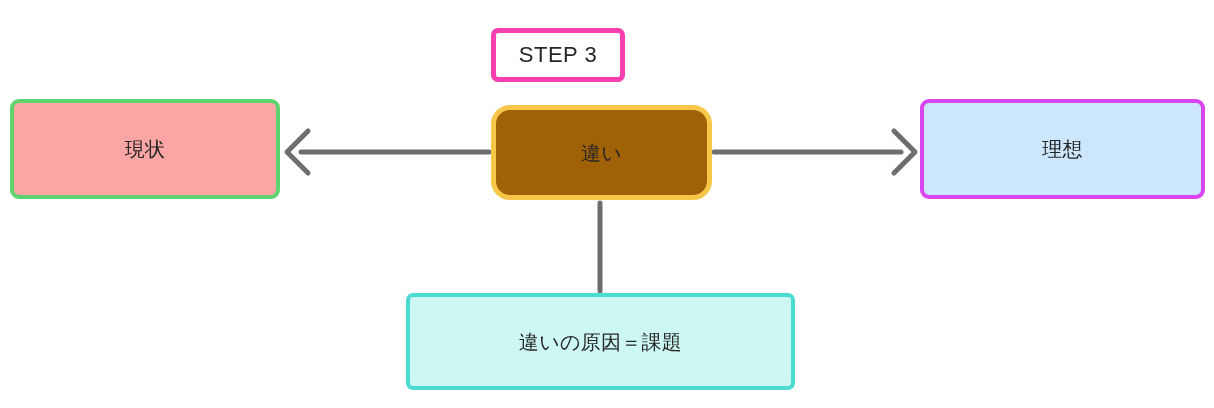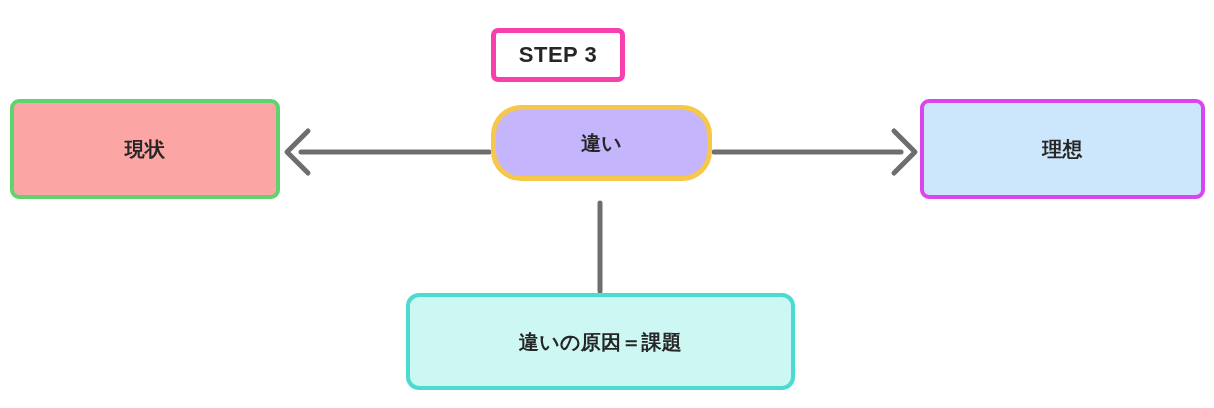--- a/index.html
+++ b/index.html
@@ -9,21 +9,20 @@
   }
   body {
     font-family: "Liberation Sans", "DejaVu Sans", sans-serif;
   }
   #canvas {
     position: relative;
     width: 1214px;
     height: 408px;
     background: #ffffff;
     overflow: hidden;
-    font-weight: bold;
   }
   .node {
     position: absolute;
     box-sizing: border-box;
     display: flex;
     align-items: center;
     justify-content: center;
     text-align: center;
     color: #262626;
     font-size: 20px;
@@ -41,24 +40,24 @@
     border: 4px solid #5FD46E;
     background: #fca5a5;
     border-radius: 9px;
   }
 
   
   #node-difference {
     left: 491px;
     top: 105px;
     width: 221px;
-    height: 76px;
+    height: 95px;
     border: 5px solid #F7C74A;
-    background: #c4b5fd;
-    border-radius: 30px;
+    background: #a16207;
+    border-radius: 19px;
   }
 
   
   #node-ideal {
     left: 920px;
     top: 99px;
     width: 285px;
     height: 100px;
     border: 4px solid #d946ef;
     background: #CCE6FC;
@@ -66,21 +65,21 @@
   }
 
   
   #node-cause {
     left: 406px;
     top: 293px;
     width: 389px;
     height: 97px;
     border: 4px solid #4CDBD0;
     background: #CCF7F2;
-    border-radius: 13px;
+    border-radius: 7px;
   }
 
   
   #step-badge {
     position: absolute;
     left: 491px;
     top: 28px;
     width: 134px;
     height: 54px;
     box-sizing: border-box;

